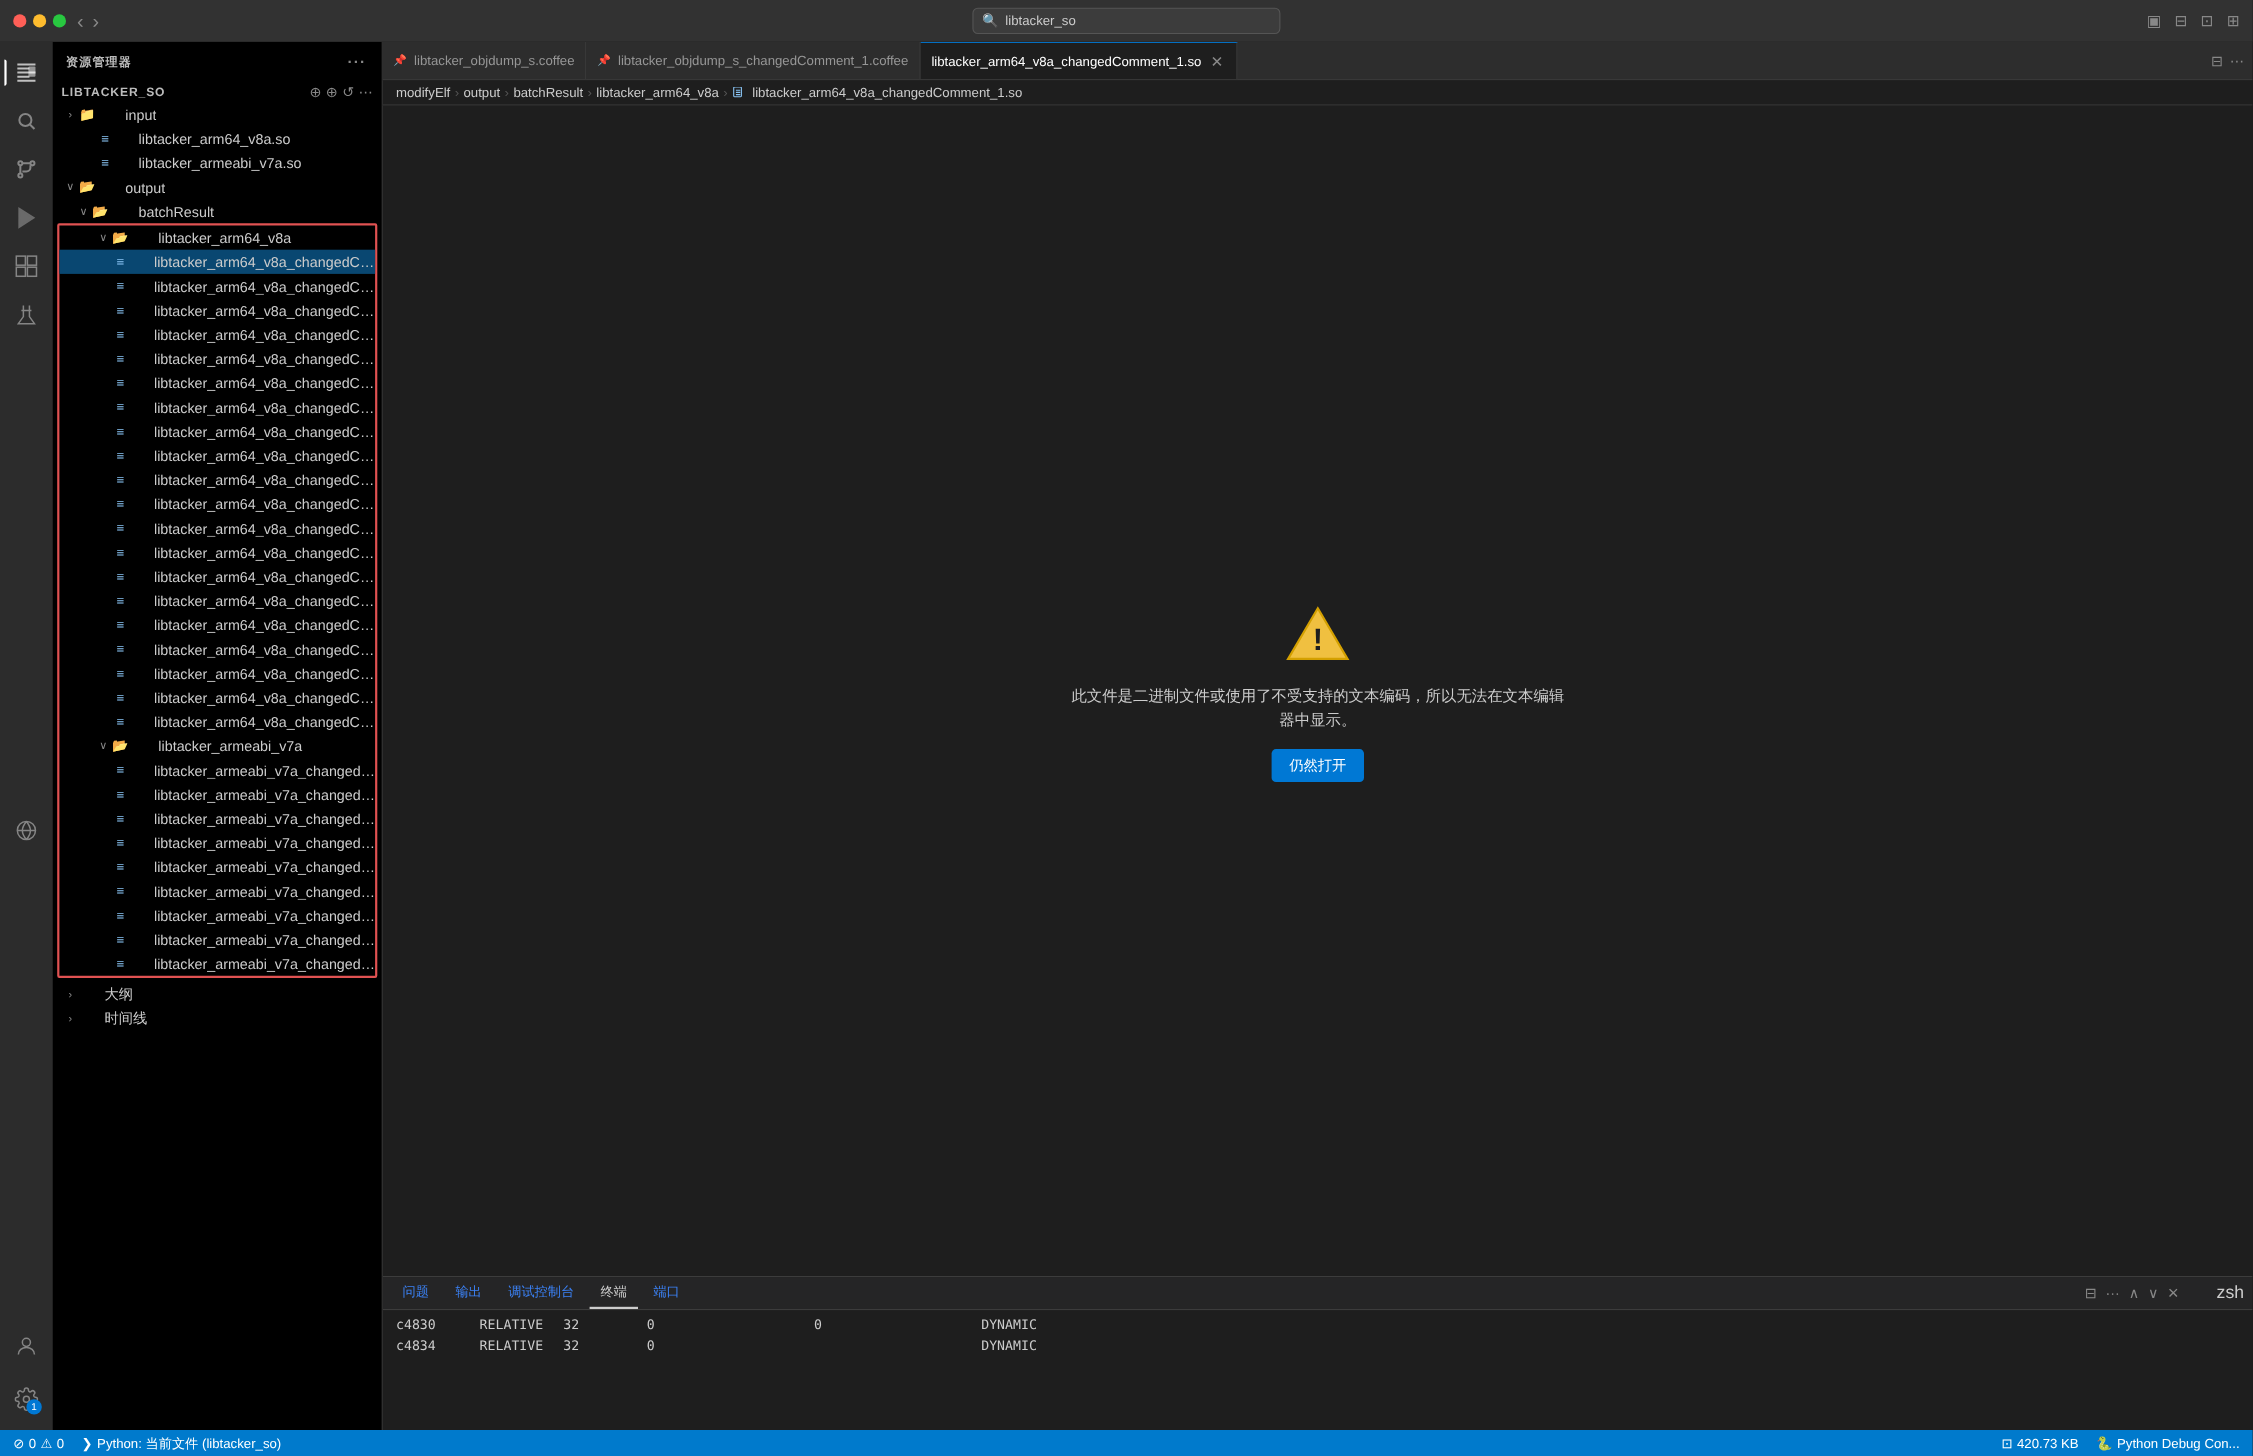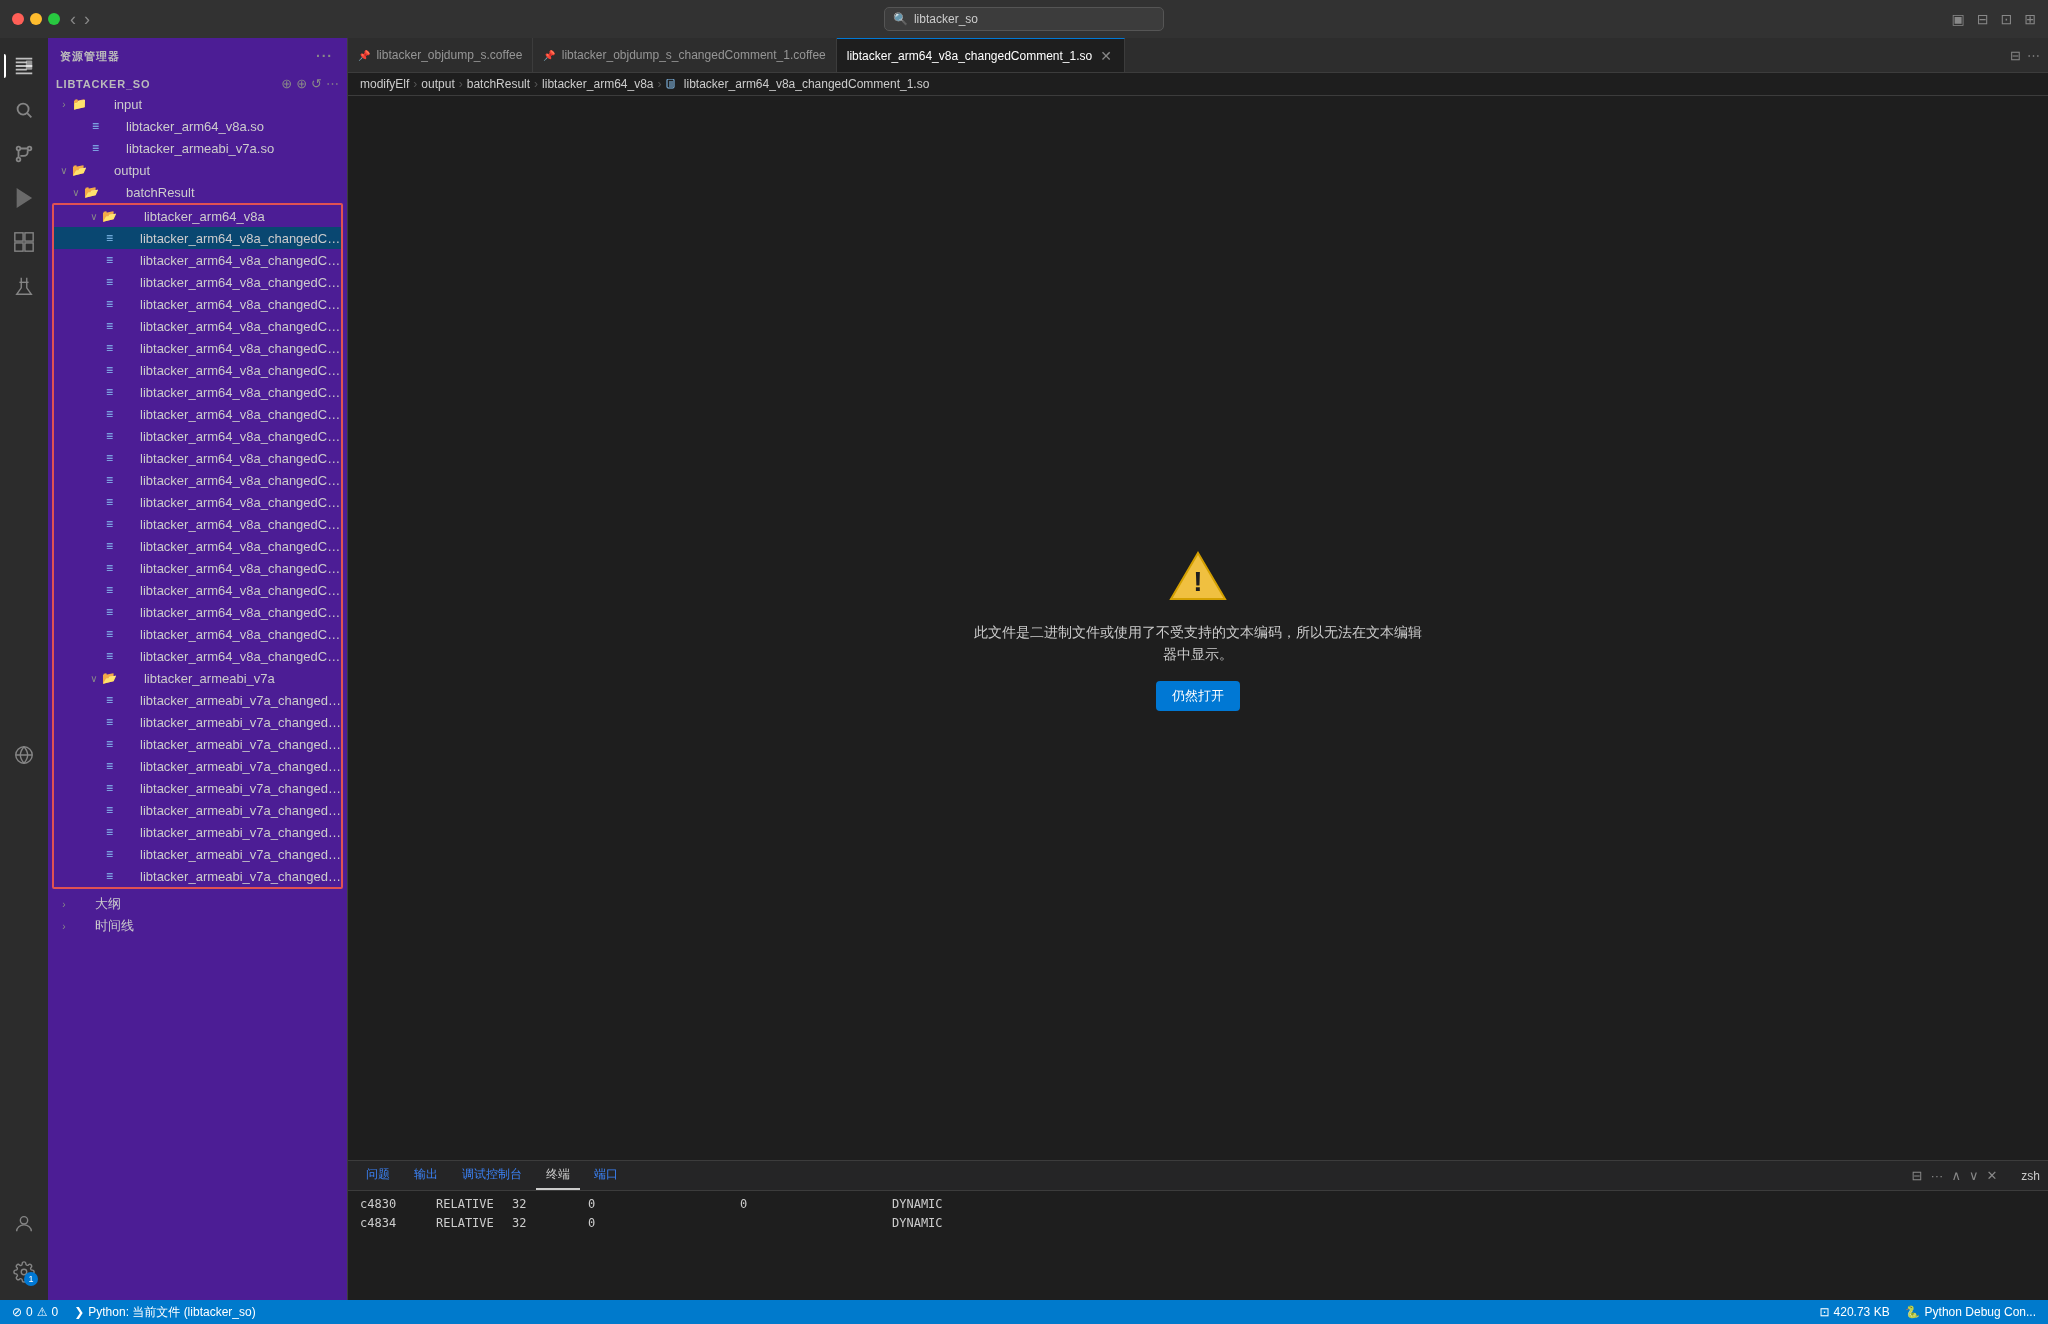--- a/index.html
+++ b/index.html
@@ -150,21 +150,21 @@
       min-width: 14px;
       height: 14px;
       display: flex;
       align-items: center;
       justify-content: center;
     }
 
     
     .sidebar {
       width: 300px;
-      background: #4c1d95;
+      background: #000000;
       display: flex;
       flex-direction: column;
       flex-shrink: 0;
       overflow: hidden;
       border-right: 1px solid #3c3c3c;
     }
     .sidebar-header {
       padding: 8px 12px;
       font-size: 11px;
       font-weight: 600;
@@ -783,21 +783,21 @@
         <div class="panel-tab">输出</div>
         <div class="panel-tab">调试控制台</div>
         <div class="panel-tab active">终端</div>
         <div class="panel-tab">端口</div>
         <div class="panel-tab-actions">
           <span style="cursor:pointer;font-size:13px;">⊟</span>
           <span style="cursor:pointer;font-size:13px;">···</span>
           <span style="cursor:pointer;font-size:13px;">∧</span>
           <span style="cursor:pointer;font-size:13px;">∨</span>
           <span style="cursor:pointer;font-size:13px;">✕</span>
-          <span style="margin-left:16px;color:#ccc;font-size:12px;">zsh</span>
+          <span style="margin-left:26px;color:#ccc;font-size:16px;">zsh</span>
         </div>
       </div>
       <div class="panel-content">
         <div class="terminal-line">
           <span class="term-col">c4830</span>
           <span class="term-col">RELATIVE</span>
           <span class="term-col">32</span>
           <span class="term-col">0</span>
           <span class="term-col">&nbsp;</span>
           <span class="term-col">0</span>

